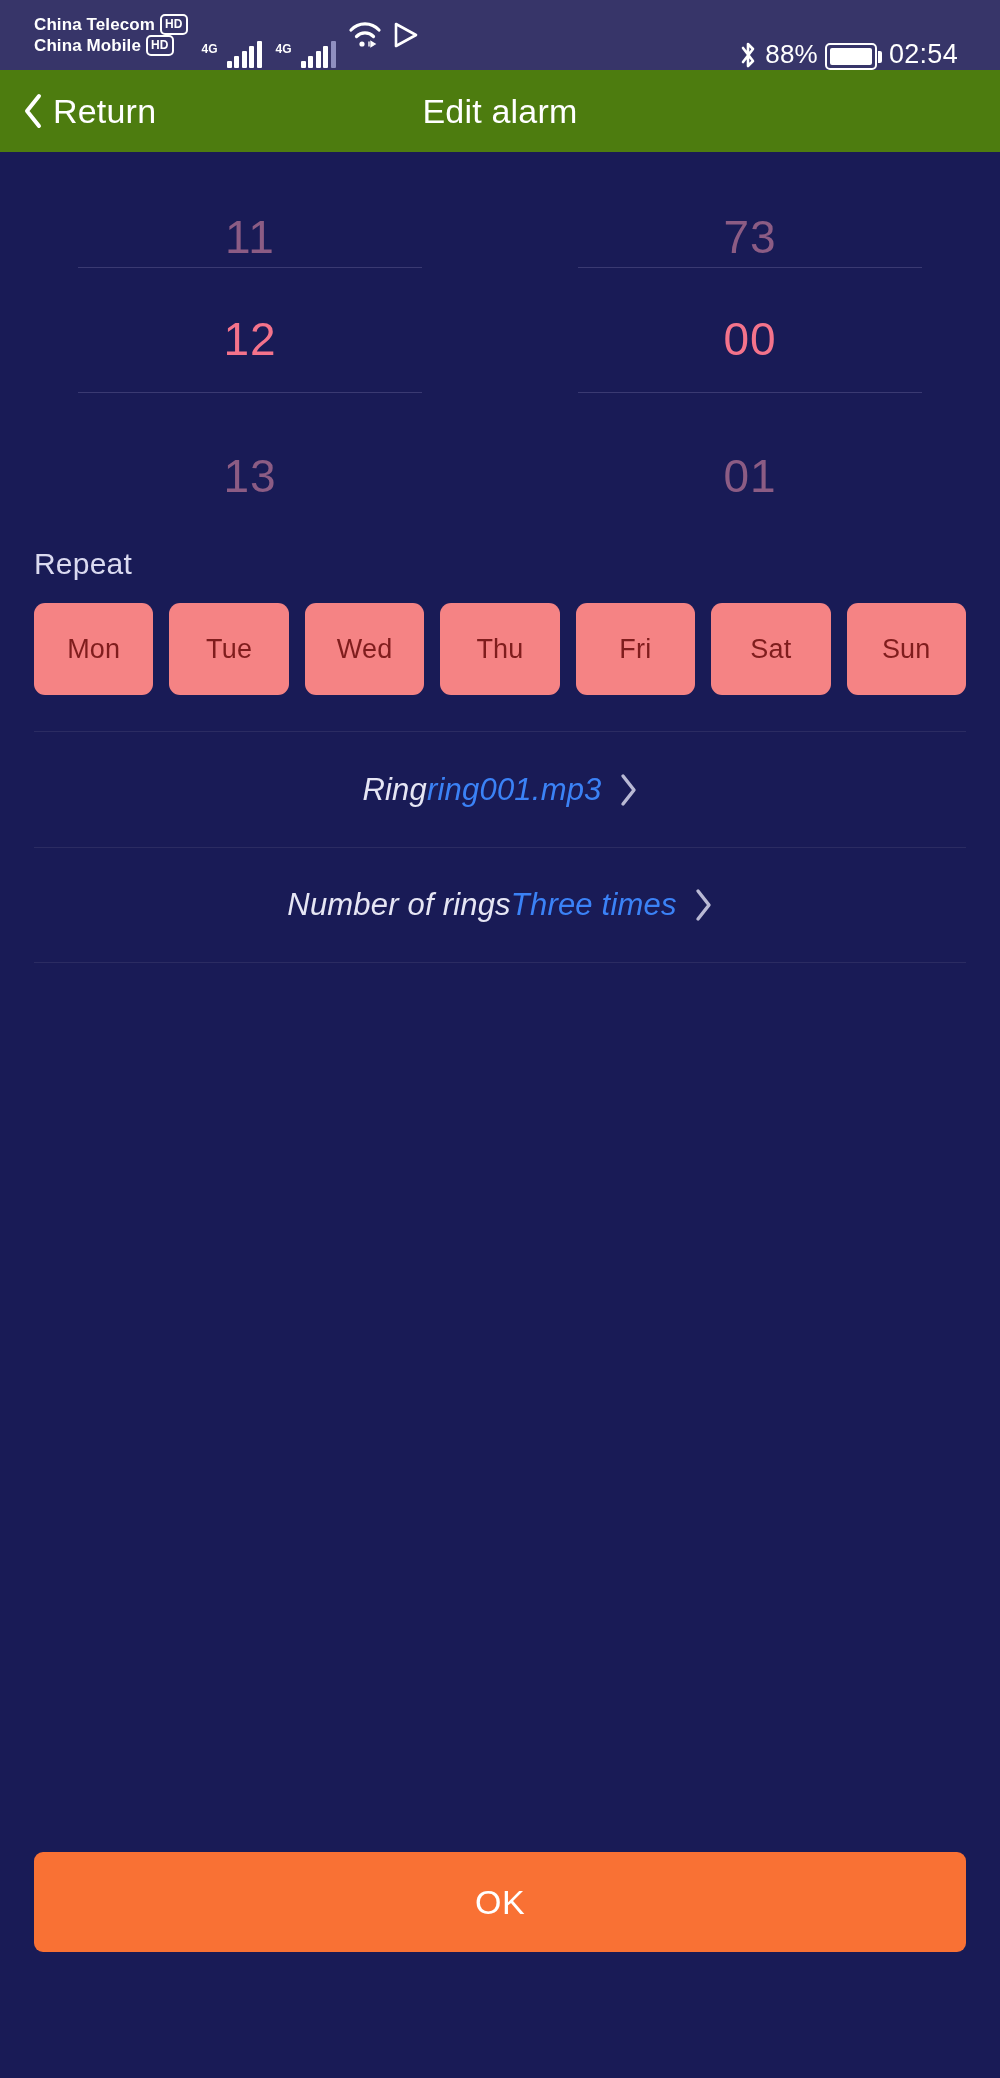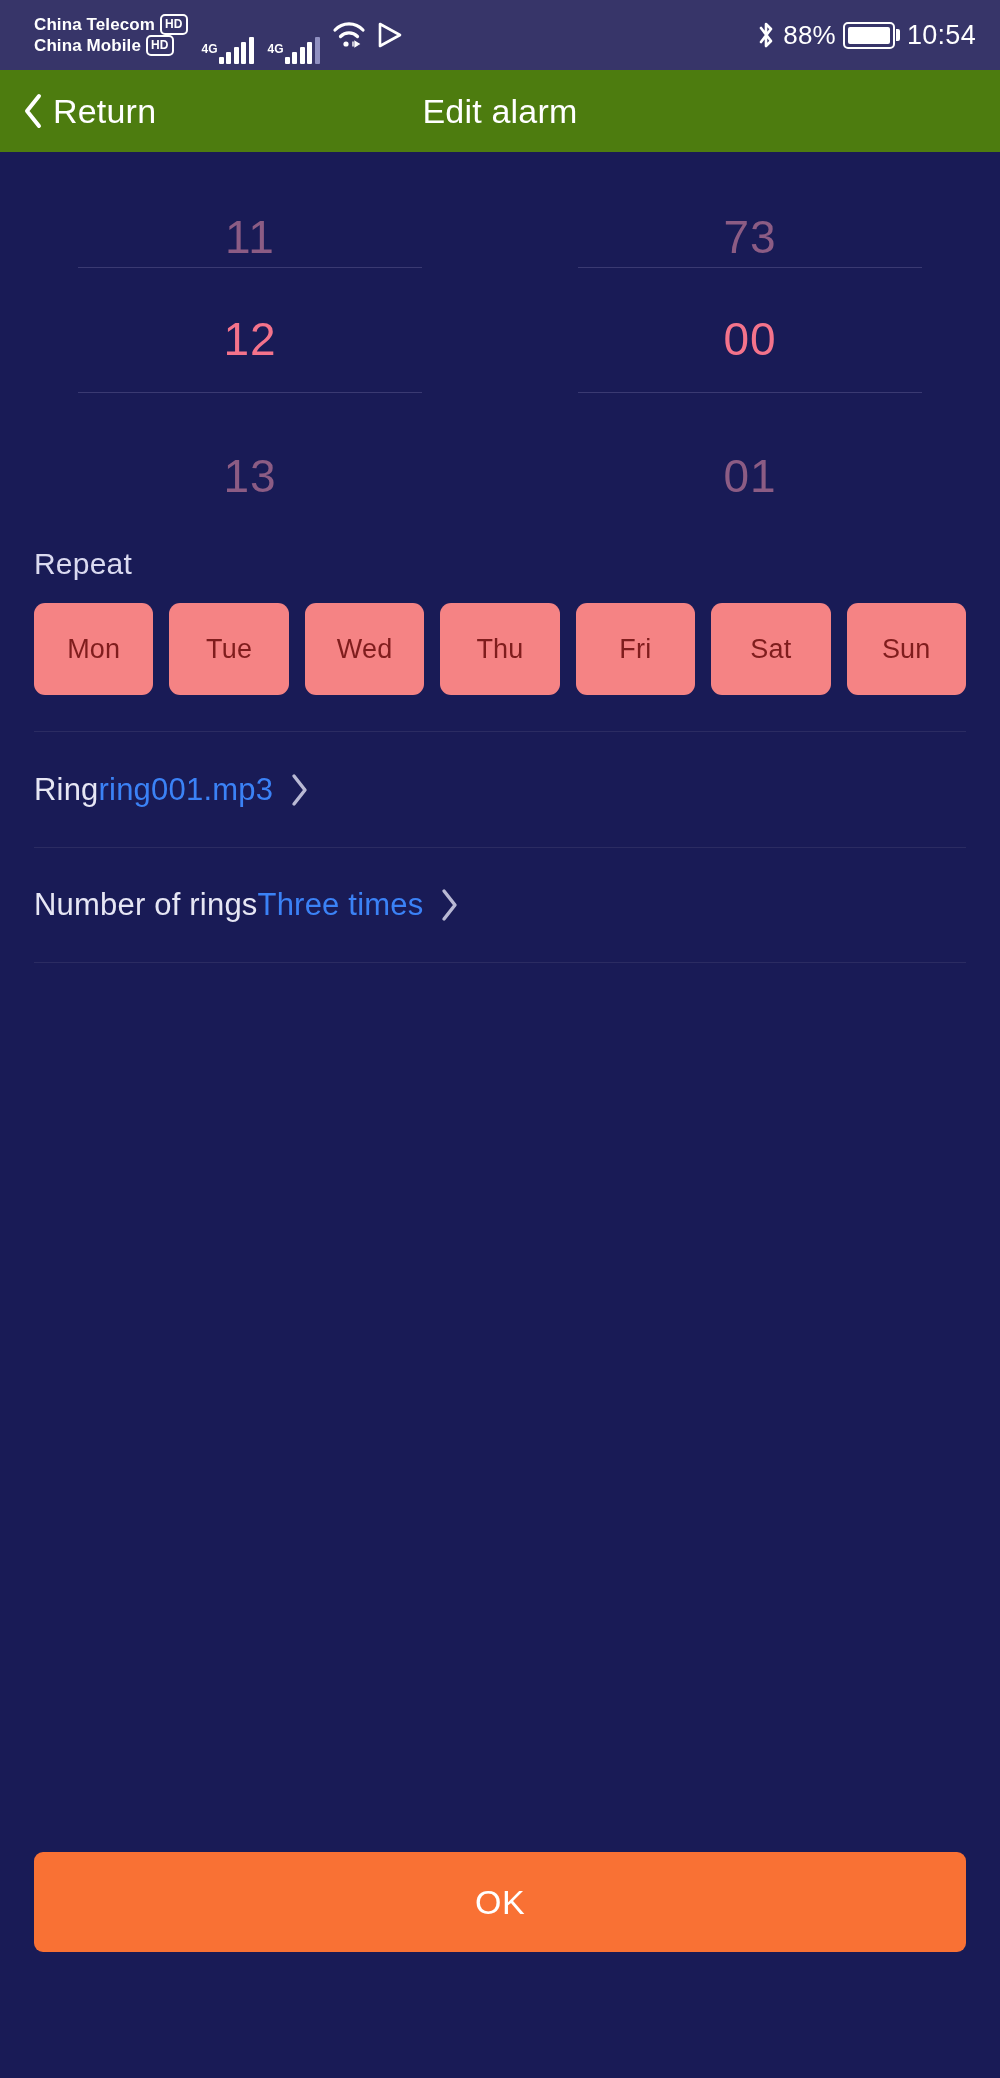--- a/index.html
+++ b/index.html
@@ -40,23 +40,23 @@
     border:2px solid #ffffff;
     border-radius:5px;
     font-size:12px;
     font-weight:bold;
     line-height:1;
     padding:2px 3px 3px 3px;
     display:inline-block;
   }
   .signal-group{
     display:flex;
-    align-items:flex-start;
+    align-items:center;
     margin-left:14px;
-    gap:0;
+    gap:8px;
     height:34px;
     margin-top:39px;
   }
   .gen-label{
     font-size:12px;
     font-weight:bold;
     align-self:flex-start;
     margin-top:4px;
     margin-right:1px;
   }
@@ -66,25 +66,25 @@
   .bars i:nth-child(2){ height:12px; }
   .bars i:nth-child(3){ height:17px; }
   .bars i:nth-child(4){ height:22px; }
   .bars i:nth-child(5){ height:27px; }
   .bars.dim i:nth-child(5){ background:#8f8fc0; }
   .wifi{ margin-left:12px; width:34px; height:30px; }
   .playicon{ margin-left:10px; width:26px; height:28px; }
 
   .status-right{
     position:absolute;
-    right:24px;
+    right:42px;
     top:0;
     height:70px;
     display:flex;
-    align-items:center;
+    align-items:flex-end;
     gap:7px;
   }
   .bt-icon{ width:20px; height:30px; }
   .pct{ font-size:26px; letter-spacing:.2px; }
   .battery{
     width:52px; height:27px;
     border:2.5px solid #ffffff;
     border-radius:5px;
     position:relative;
     padding:3px;
@@ -188,23 +188,24 @@
     letter-spacing:.2px;
     cursor:pointer;
   }
 
   
   .list{ margin-top:36px; padding:0 34px; }
   .row{
     height:116px;
     display:flex;
     align-items:center;
-    justify-content:flex-start;
+    justify-content:center;
     border-top:1px solid #2b2c62;
     cursor:pointer;
+    font-style:italic;
   }
   .row:last-child{ border-bottom:1px solid #2b2c62; }
   .row-label{ font-size:31px; color:#e6e6f4; letter-spacing:.2px; }
   .row-right{ display:flex; align-items:center; gap:16px; }
   .row-value{ font-size:31px; color:#3b82f6; letter-spacing:.2px; }
   .chev-right{ width:20px; height:34px; flex:0 0 auto; }
 
   
   .ok-wrap{
     position:absolute;
@@ -273,21 +274,21 @@
   </svg>
 
   <div class="status-right">
     <svg class="bt-icon" viewBox="0 0 20 30">
       <path d="M5 8 L15 21 L10 26 L10 4 L15 9 L5 22" fill="none" stroke="#fff" stroke-width="2.6" stroke-linejoin="round" stroke-linecap="round"></path>
     </svg>
     <span class="pct">88%</span>
     <span class="battery">
         <span></span>
       </span>
-    <span class="clock">10:54</span>
+    <span class="clock">02:54</span>
   </div>
 </div>
 
 <div class="appbar">
   <div class="back-btn">
     <svg class="chev-back" viewBox="0 0 22 36">
       <path d="M17 3 L5 18 L17 33" fill="none" stroke="#fff" stroke-width="4" stroke-linecap="round" stroke-linejoin="round"></path>
     </svg>
     <span class="back-label">Return</span>
   </div>

